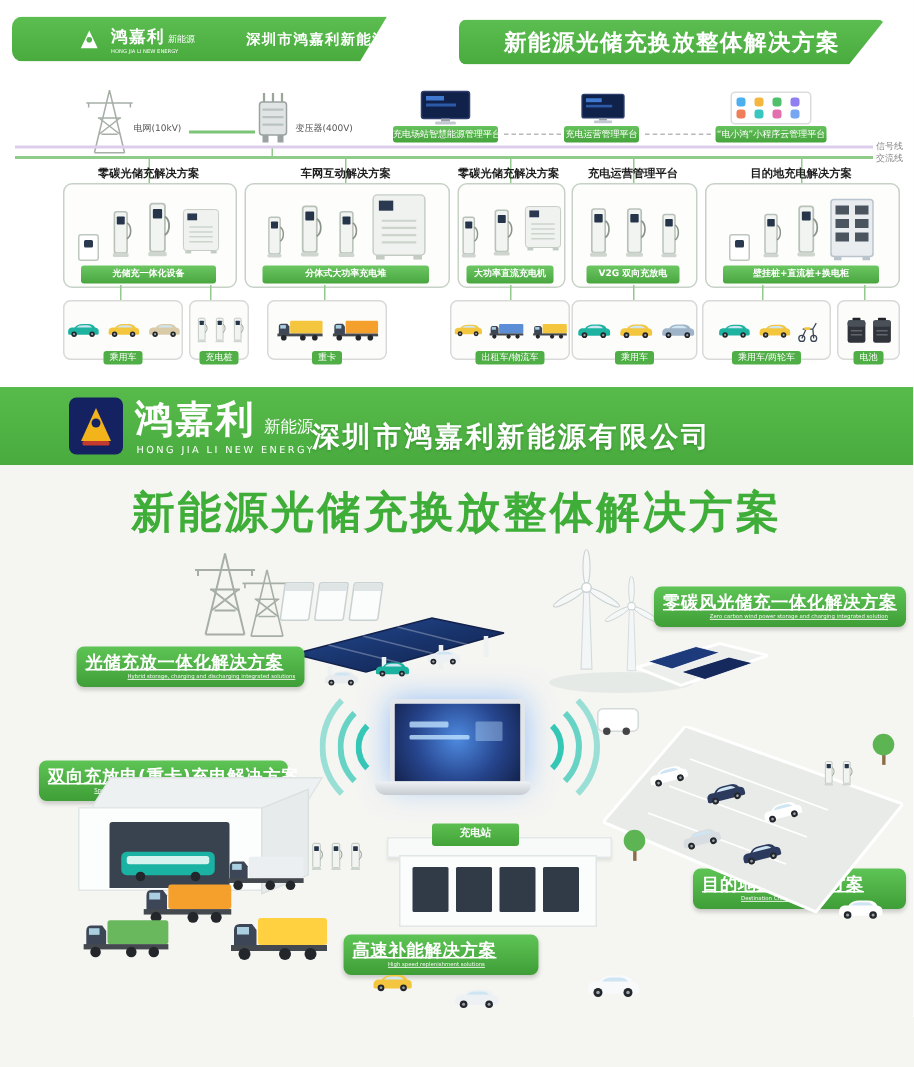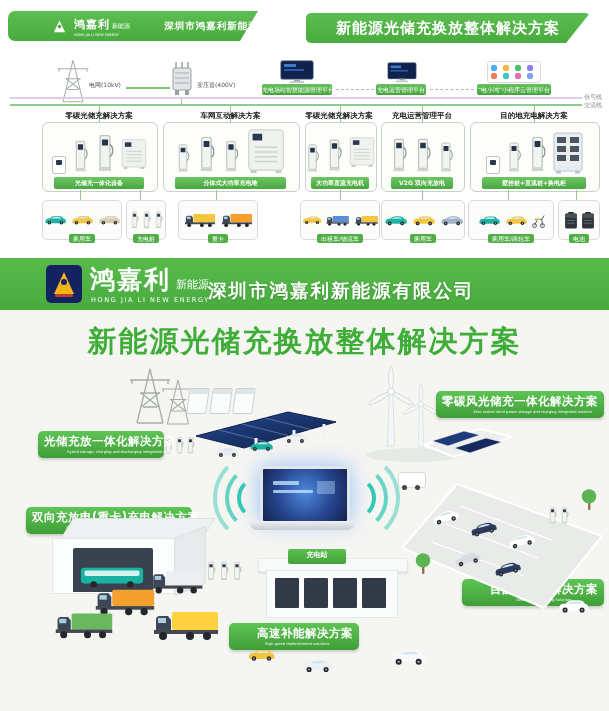--- a/index.html
+++ b/index.html
@@ -48,21 +48,21 @@
   .brand2 b{font-size:25px;letter-spacing:2px;font-weight:bold;}
   .brand2 i{font-style:normal;font-size:11px;margin-bottom:2px;}
   .brand2en{left:91px;top:296px;color:#fff;font-size:6.5px;letter-spacing:1.6px;white-space:nowrap;}
   .cmp2{left:208px;top:278px;color:#fff;font-size:18.5px;font-weight:bold;letter-spacing:2px;
         text-shadow:0 1px 2px rgba(0,70,0,.3);white-space:nowrap;}
   .content2{left:0;top:310px;width:609px;height:401px;background:#f5f5f2;}
   .maintitle{left:0;top:322px;width:609px;text-align:center;font-size:29px;font-weight:bold;
              color:#3fae39;letter-spacing:2px;}
   #scene{position:absolute;left:0;top:360px;width:609px;height:351px;}
   .pill{position:absolute;background:linear-gradient(180deg,#5ec455,#3f9e37);color:#fff;border-radius:5px;
-        padding:3px 6px 2px;text-align:right;box-shadow:0 2px 3px rgba(0,0,0,.18);box-sizing:border-box;}
+        padding:3px 6px 2px;text-align:left;box-shadow:0 2px 3px rgba(0,0,0,.18);box-sizing:border-box;text-decoration:underline;}
   .pill .zh{display:block;font-size:11.5px;font-weight:bold;letter-spacing:.5px;white-space:nowrap;}
   .pill .en{display:block;font-size:6px;transform:scale(.6);transform-origin:50% 0;white-space:nowrap;opacity:.95;}
   .cabinet{width:18px;height:24px;background:#fbfcfc;border:1px solid #c9d1d1;border-radius:2px;position:relative;}
   .cabinet::before{content:"";position:absolute;left:0;top:0;right:0;height:5px;background:#dfe5e5;}
   .arc{position:absolute;border:4px solid transparent;border-radius:50%;}
   .arcL{border-left-color:#2cc6b3;}
   .arcR{border-right-color:#2cc6b3;}
   .lapscr{position:absolute;width:84px;height:52px;border:3px solid #e2e6ea;border-radius:4px;
           background:radial-gradient(circle at 50% 45%,#4e8be0 0%,#27468f 55%,#13224c 100%);
           box-shadow:0 0 20px rgba(72,150,255,.55);}
@@ -495,21 +495,21 @@
         <polygon points="0,30 56,14 88,22 30,42" fill="#ecefec" stroke="#ffffff" stroke-width="2"></polygon>
         <polygon points="8,26 40,16 56,20 24,31" fill="#1d3a7a" stroke="#fff" stroke-width="0.6"></polygon>
         <polygon points="30,33 62,23 78,27 46,38" fill="#16295c" stroke="#fff" stroke-width="0.6"></polygon>
       </svg>
       <div class="abs robot" style="left:398px;top:112px"></div>
 
       <div class="pill" style="left:436px;top:31px;width:168px">
         <span class="zh">零碳风光储充一体化解决方案</span>
         <span class="en">Zero carbon wind power storage and charging integrated solution</span>
       </div>
-      <div class="pill" style="left:38px;top:71px;width:126px">
+      <div class="pill" style="left:51px;top:71px;width:152px">
         <span class="zh">光储充放一体化解决方案</span>
         <span class="en">Hybrid storage, charging and discharging integrated solutions</span>
       </div>
       <div class="pill" style="left:26px;top:147px;width:166px">
         <span class="zh">双向充放电(重卡)充电解决方案</span>
         <span class="en">Specialized fleet (heavy truck) charging solutions</span>
       </div>
       <div class="pill" style="left:229px;top:263px;width:130px">
         <span class="zh">高速补能解决方案</span>
         <span class="en">High speed replenishment solutions</span>

